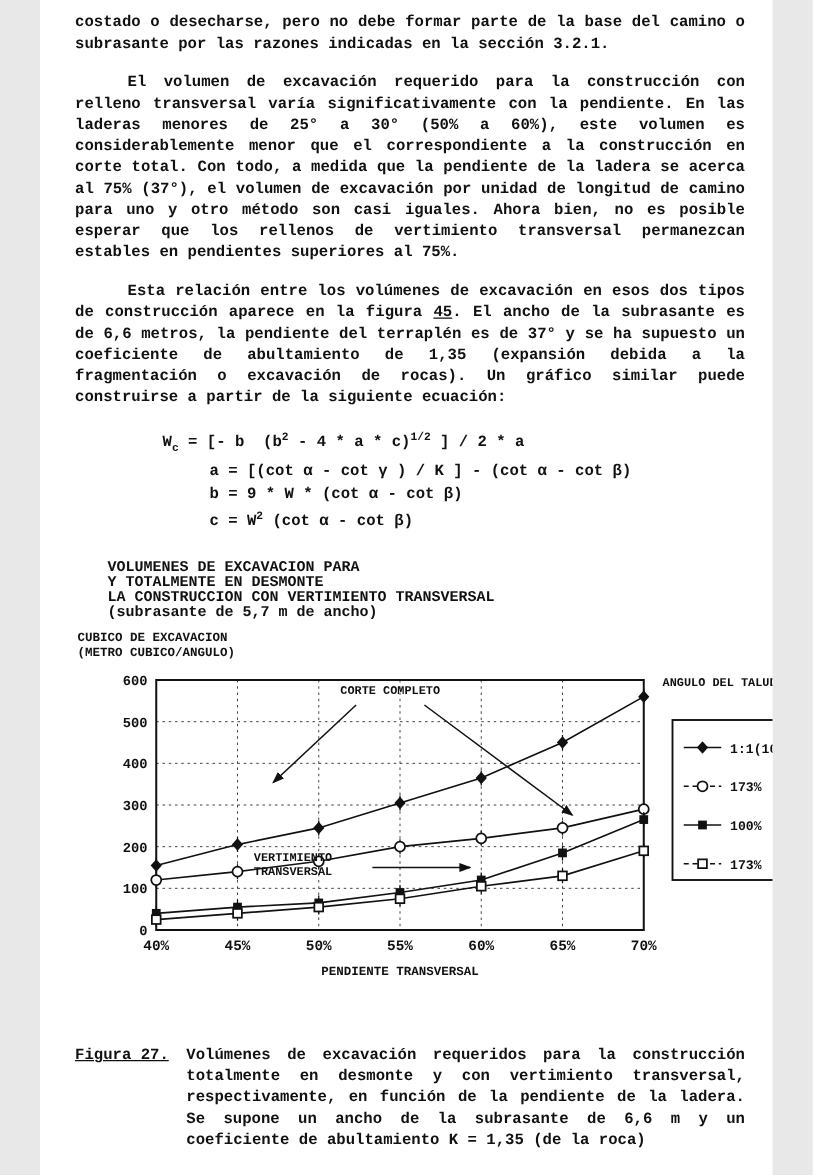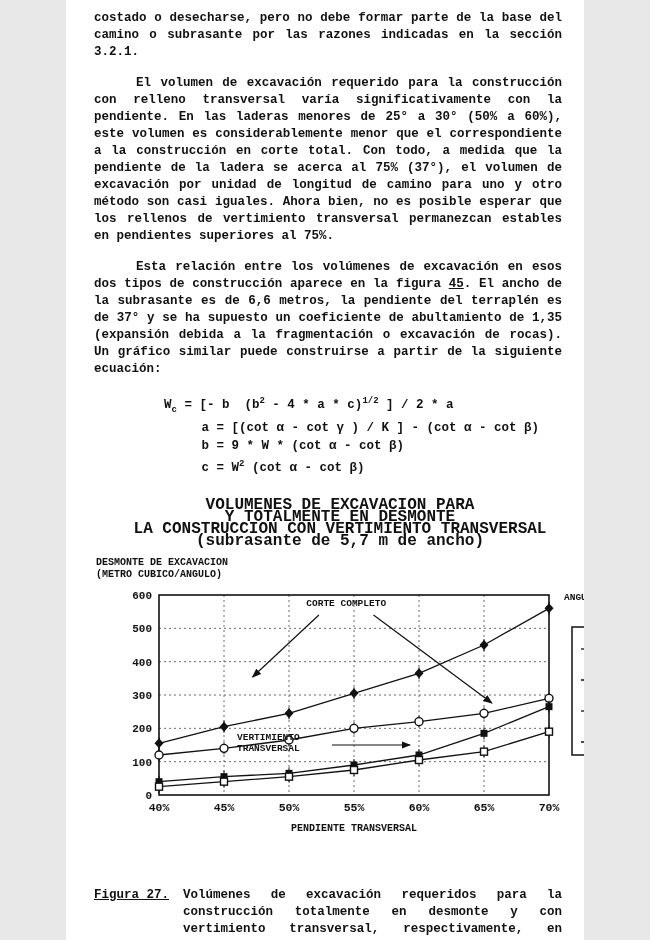--- a/index.html
+++ b/index.html
@@ -1,28 +1,28 @@
 <!DOCTYPE html>
 <html><head>
 <meta charset="utf-8">
 <style>
   html,body{margin:0;padding:0;background:#e8e8e8;}
   .page{
-    width:518px;height:940px;background:#ffffff;color:#111;
+    width:586px;height:940px;background:#ffffff;color:#111;
     font-family:"Liberation Mono","DejaVu Sans Mono",monospace;
     font-weight:700;font-size:12.5px;
     box-sizing:border-box;padding:10px 22px 0 28px;overflow:hidden;
     margin:0 auto;
   }
   .para{text-align:justify;line-height:17px;margin:0 0 14px 0;}
   .para.indent{text-indent:42px;}
   .equation{margin:2px 0 22px 70px;line-height:18px;}
   .eq-line{white-space:pre-wrap;}
   .eq-line sup, .eq-line sub{font-size:9px;}
-  .chart-title{width:440px;text-align:center;font-size:16px;line-height:12px;margin:0 0 10px 26px;}
+  .chart-title{width:440px;font-size:12px;line-height:12px;margin:0 0 10px 26px;}
   .y-label{font-size:10px;line-height:12px;margin:0 0 2px 2px;}
   .chart-area{position:relative;height:250px;}
   .caption{display:flex;margin-top:54px;line-height:17px;}
   .caption-label{text-decoration:underline;margin-right:14px;white-space:nowrap;}
   .caption-text{flex:1;text-align:justify;}
 </style>
 </head>
 <body>
 
 <div class="page">
@@ -41,21 +41,21 @@
   </div>
 
   <div class="chart-title">
     <div>VOLUMENES DE EXCAVACION PARA</div>
     <div>Y TOTALMENTE EN DESMONTE</div>
     <div>LA CONSTRUCCION CON VERTIMIENTO TRANSVERSAL</div>
     <div>(subrasante de 5,7 m de ancho)</div>
   </div>
 
   <div class="y-label">
-    <div>DESMONTE DE EXCAVACION</div>
+    <div>CUBICO DE EXCAVACION</div>
     <div>(METRO CUBICO/ANGULO)</div>
   </div>
 
   <div class="chart-area">
     <svg id="plot-svg" width="650" height="250">
         <defs>
           <marker id="ah" markerWidth="8" markerHeight="6" refX="7" refY="3" orient="auto">
             <path d="M0,0 L8,3 L0,6 Z" fill="#111111"></path>
           </marker>
         </defs>

